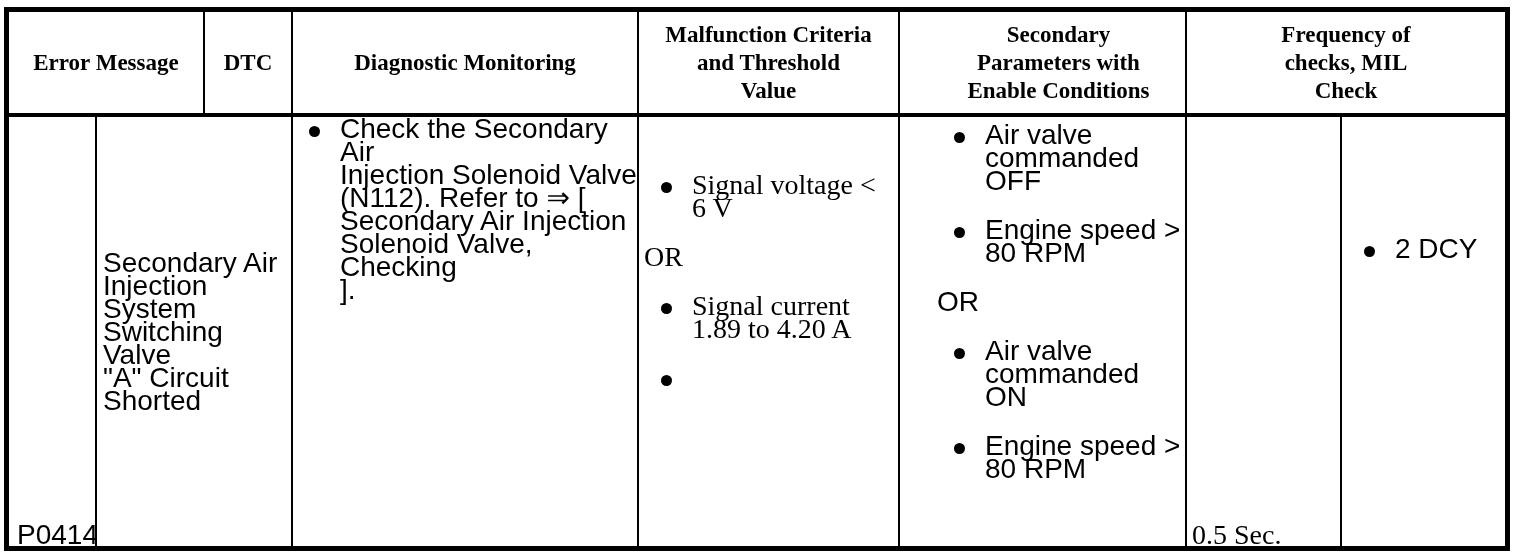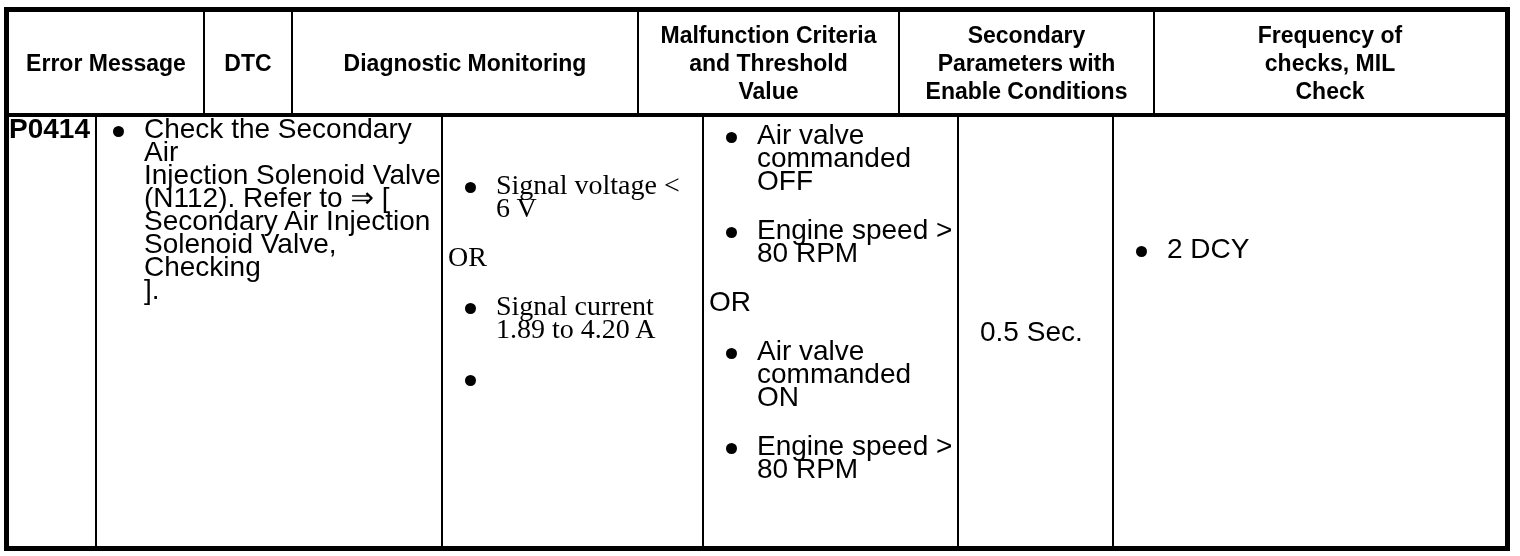--- a/index.html
+++ b/index.html
@@ -30,52 +30,53 @@
   .header-row { height: 105px; border-bottom: 4px solid #000; flex: 0 0 auto; }
   .body-row { flex: 1 1 auto; }
 
   .cell { border-right: 2px solid #000; height: 100%; overflow: hidden; }
   .cell:last-child { border-right: none; }
 
   .col-dtc  { width: 88px;  flex: 0 0 88px; }
   .col-err  { width: 196px; flex: 0 0 196px; }
   .col-diag { width: 346px; flex: 0 0 346px; }
   .col-malf { width: 261px; flex: 0 0 261px; }
-  .col-sec  { width: 255px; flex: 0 0 255px; }
+  .col-sec  { width: 255px; flex: 0 0 255px; margin-left: 32px; }
   .col-mon  { width: 155px; flex: 0 0 155px; }
   .col-freq { flex: 1 1 auto; }
 
   .hcell {
     display: flex;
     align-items: center;
     justify-content: center;
     text-align: center;
     font-weight: bold;
     font-size: 23px;
     line-height: 28px;
     white-space: pre-line;
     padding: 0 2px;
+    font-family: Liberation Serif, serif;
   }
 
   .bcell { font-size: 28px; line-height: 23px; }
 
-  .body-dtc { display: flex; align-items: flex-start; padding-left: 0; font-weight: bold; }
+  .body-dtc { display: flex; align-items: flex-end; padding-left: 8px; }
   .body-err {
     display: flex;
     align-items: center;
     padding-left: 6px;
     padding-right: 2px;
     white-space: pre-line;
   }
   .body-diag { }
   .body-diag .bullet-item { padding-left: 16px; }
   .body-malf { padding-top: 56px; font-family: Liberation Serif, serif; }
   .body-sec  { padding-top: 6px; }
   .body-malf .bullet-item, .body-sec .bullet-item, .body-freq .bullet-item { padding-left: 22px; }
-  .body-mon  { display: flex; align-items: center; padding-left: 21px; }
+  .body-mon  { display: flex; align-items: flex-end; padding-left: 5px; font-family: Liberation Serif, serif; }
   .body-freq { padding-top: 120px; }
 
   .bullet-item { display: flex; align-items: flex-start; margin-bottom: 26px; }
   .bullet {
     width: 11px;
     height: 11px;
     border-radius: 50%;
     background: #000;
     flex: 0 0 11px;
     margin-top: 9px;
@@ -103,20 +104,27 @@
 checks, MIL
 Check</div>
   </div>
 
   <div class="trow body-row">
 
     <div class="cell col-dtc bcell body-dtc">
       <span>P0414</span>
     </div>
 
+    <div class="cell col-err bcell body-err">
+      <span>Secondary Air
+Injection System
+Switching Valve
+"A" Circuit
+Shorted</span>
+    </div>
 
     <div class="cell col-diag bcell body-diag">
       <div class="bullet-item">
         <span class="bullet"></span>
         <span class="bullet-text">Check the Secondary Air
 Injection Solenoid Valve
 (N112). Refer to ⇒ [
 Secondary Air Injection
 Solenoid Valve, Checking
 ].</span>

